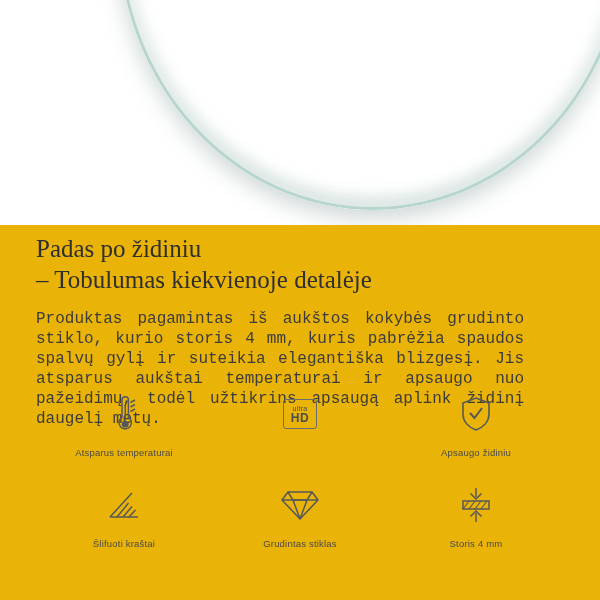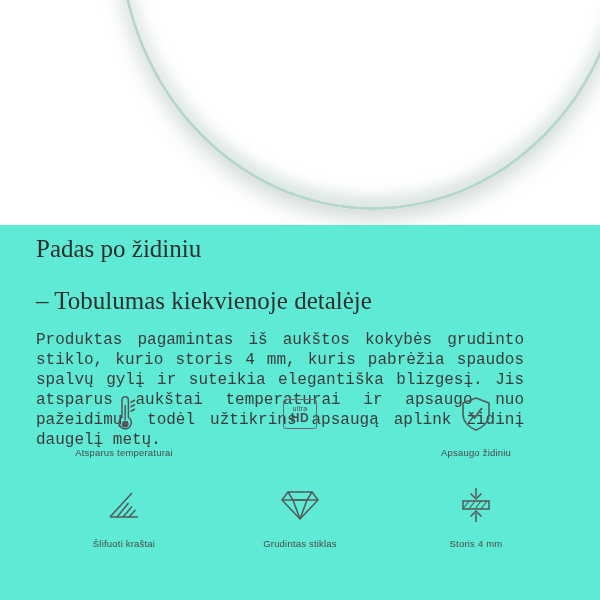--- a/index.html
+++ b/index.html
@@ -5,21 +5,21 @@
   * { box-sizing: border-box; margin: 0; padding: 0; }
   html, body {
     width: 600px; height: 600px;
     background: #ffffff;
     font-family: "Liberation Sans", sans-serif;
     overflow: hidden;
   }
   .page {
     position: relative;
     width: 600px; height: 600px;
-    background: #5eead4;
+    background: #eab308;
     overflow: hidden;
   }
 
   
   .hero {
     position: absolute;
     top: 0; left: 0;
     width: 600px; height: 225px;
     overflow: hidden;
     background: #ffffff;
@@ -85,21 +85,21 @@
   
   .content { position: absolute; left: 0; top: 225px; width: 600px; }
   .headline {
     font-family: "Liberation Serif", serif;
     font-size: 25px;
     line-height: 31px;
     color: #2f2f2f;
     padding: 8px 36px 0 36px;
     font-weight: 400;
   }
-  .headline .l2 { display: block; margin-top: 21px; }
+  .headline .l2 { display: block; }
   .body {
     padding: 14px 36px 0 36px;
     font-size: 16px;
     line-height: 20px;
     color: #3c3c3c;
     text-align: justify;
     max-width: 560px;
     font-family: Liberation Mono, monospace;
   }
 

